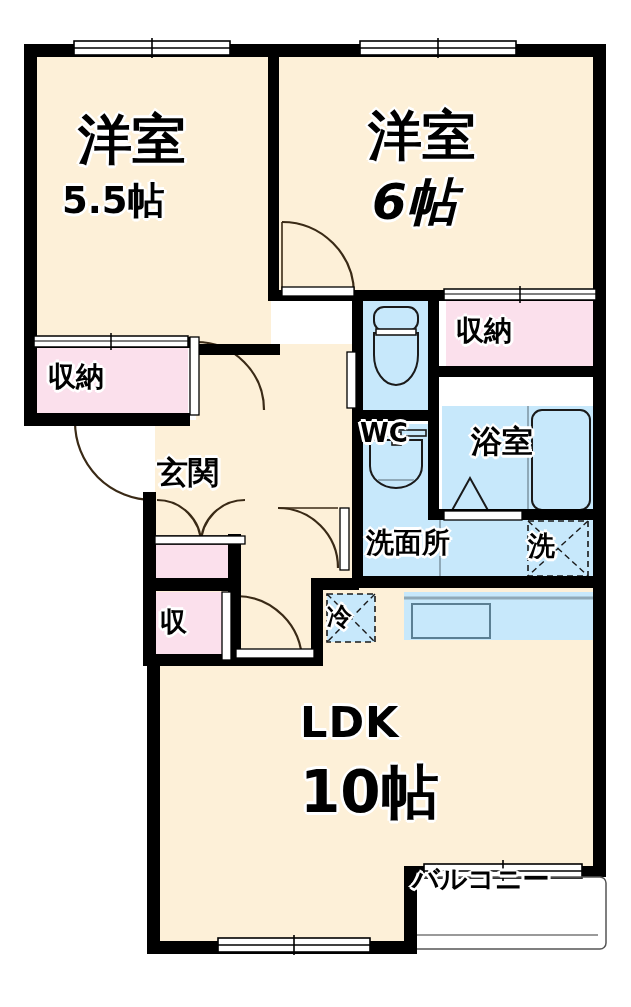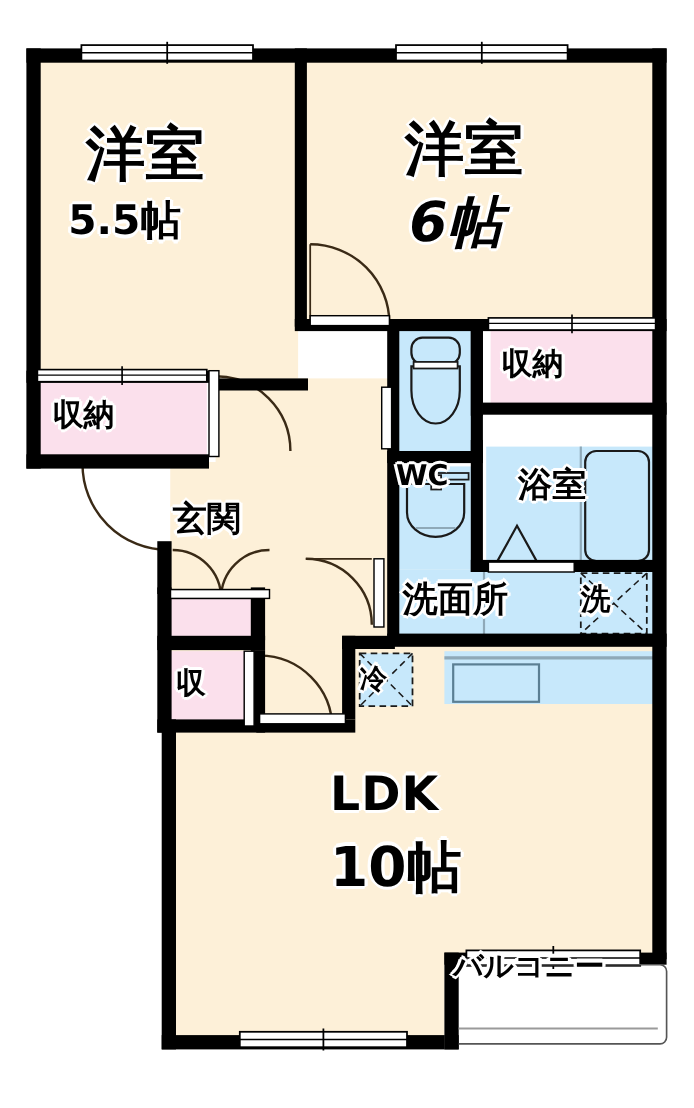--- a/index.html
+++ b/index.html
@@ -277,27 +277,27 @@
 
 <div>
 
   <div class="lbl" style="left:78px; top:112px; width:160px; font-size:54px;">洋室</div>
   <div class="lbl" style="left:62px; top:182px; width:192px; font-size:37px;">5.5帖</div>
 
   <div class="lbl" style="left:368px; top:108px; width:160px; font-size:54px;">洋室</div>
   <div class="lbl" style="left:372px; top:176px; width:152px; font-size:50px;font-style:italic;">6帖</div>
 
   <div class="lbl" style="left:300px; top:700px; width:170px; font-size:43px; letter-spacing:1px;">LDK</div>
-  <div class="lbl" style="left:300px; top:762px; width:170px; font-size:50px;">10帖</div>
+  <div class="lbl" style="left:300px; top:762px; width:170px; font-size:58px;">10帖</div>
 
   <div class="lbl" style="left:360px; top:372px; width:72px; font-size:26px;margin-top:48px;">WC</div>
 
   <div class="lbl" style="left:443px; top:425px; width:96px; font-size:31px;margin-left:28px;">浴室</div>
 
-  <div class="lbl" style="left:366px; top:528px; width:136px; font-size:32px;">洗面所</div>
+  <div class="lbl" style="left:366px; top:528px; width:136px; font-size:28px;">洗面所</div>
 
   <div class="lbl" style="left:528px; top:532px; width:60px; font-size:27px;">洗</div>
 
   <div class="lbl" style="left:327px; top:604px; width:48px; font-size:25px;">冷</div>
 
   <div class="lbl" style="left:157px; top:456px; width:86px; font-size:31px;">玄関</div>
 
   <div class="lbl" style="left:48px; top:362px; width:130px; font-size:28px;">収納</div>
 
   <div class="lbl" style="left:456px; top:316px; width:130px; font-size:28px;">収納</div>

